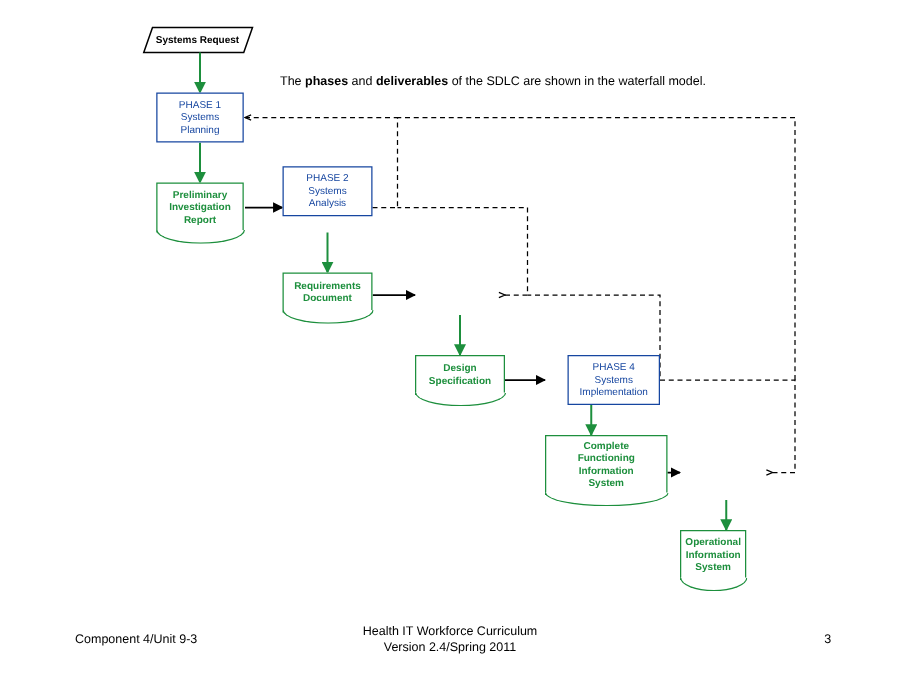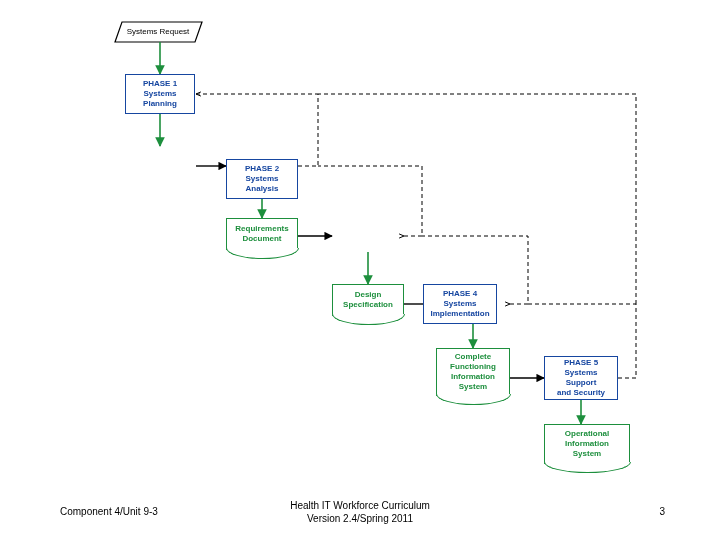--- a/index.html
+++ b/index.html
@@ -1,18 +1,18 @@
 <!DOCTYPE html>
 <html><head>
 <meta charset="utf-8">
 <style>
   html,body{margin:0;padding:0;width:720px;height:540px;background:#fff;font-family:Arial,Helvetica,sans-serif;font-size:8px;color:#000;overflow:hidden}
   .stage{position:relative;width:720px;height:540px}
   .box{position:absolute;text-align:center;display:flex;align-items:center;justify-content:center;line-height:1.25;padding:2px 4px;box-sizing:border-box}
-  .phase{border:1.5px solid #1646a0;color:#1646a0;font-weight:bold;background:#fff}
+  .phase{border:1.5px solid #1646a0;color:#1646a0;font-weight:normal;background:#fff}
   .deliv{border:1.5px solid #1d8f3d;color:#1d8f3d;font-weight:bold;background:#fff}
   .deliv::after{content:"";position:absolute;left:-1.5px;right:-1.5px;bottom:-10px;height:10px;border:1.5px solid #1d8f3d;border-top:none;border-radius:0 0 50% 50%/0 0 100% 100%;background:#fff}
   .caption{position:absolute;left:224px;top:60px;font-size:10px;color:#000}
   .caption b{font-weight:bold}
   .ftl{position:absolute;left:60px;top:506px;font-size:10px}
   .ftc{position:absolute;width:720px;top:500px;text-align:center;font-size:10px;line-height:1.25}
   .ftr{position:absolute;right:55px;top:506px;font-size:10px}
   svg.wires{position:absolute;left:0;top:0;width:720px;height:540px;pointer-events:none}
 </style>
 </head>
@@ -52,48 +52,49 @@
 
     <path d="M404,236 L422,236 L422,166 L318,166" fill="none" stroke="#000" stroke-width="1" stroke-dasharray="4 3" marker-start="url(#abOpen)"></path>
 
     <path d="M510,304 L528,304 L528,236 L422,236" fill="none" stroke="#000" stroke-width="1" stroke-dasharray="4 3" marker-start="url(#abOpen)"></path>
 
     <path d="M618,378 L636,378 L636,304 L528,304" fill="none" stroke="#000" stroke-width="1" stroke-dasharray="4 3" marker-start="url(#abOpen)"></path>
 
     <path d="M636,304 L636,94 L318,94" fill="none" stroke="#000" stroke-width="1" stroke-dasharray="4 3"></path>
   </svg>
 
-  <div class="box" style="left:118px;top:20px;width:80px;height:24px;border:none;color:#000;font-weight:normal">
+  <div class="box" style="left:118px;top:20px;width:80px;height:24px;border:none;color:#000;font-weight:bold">
     <span>Systems Request</span>
   </div>
 
+  <div class="caption">The <b>phases</b> and <b>deliverables</b> of the SDLC are shown in the waterfall model.</div>
 
   <div class="box phase" style="left:125px;top:74px;width:70px;height:40px">
       <span>PHASE 1<br>Systems<br>Planning</span>
     </div>
-  <div class="box phase" style="left:226px;top:159px;width:72px;height:40px">
+  <div class="box phase" style="left:226px;top:133px;width:72px;height:40px">
       <span>PHASE 2<br>Systems<br>Analysis</span>
     </div>
-  <div class="box phase" style="left:423px;top:284px;width:74px;height:40px">
+  <div class="box phase" style="left:454px;top:284px;width:74px;height:40px">
       <span>PHASE 4<br>Systems<br>Implementation</span>
     </div>
-  <div class="box phase" style="left:544px;top:356px;width:74px;height:44px">
-      <span>PHASE 5<br>Systems Support<br>and Security</span>
+
+  <div class="box deliv" style="left:125px;top:146px;width:70px;height:40px">
+      <span>Preliminary<br>Investigation<br>Report</span>
     </div>
-
   <div class="box deliv" style="left:226px;top:218px;width:72px;height:32px">
       <span>Requirements<br>Document</span>
     </div>
   <div class="box deliv" style="left:332px;top:284px;width:72px;height:32px">
       <span>Design<br>Specification</span>
     </div>
-  <div class="box deliv" style="left:436px;top:348px;width:74px;height:48px">
+  <div class="box deliv" style="left:436px;top:348px;width:98px;height:48px">
       <span>Complete<br>Functioning<br>Information<br>System</span>
     </div>
-  <div class="box deliv" style="left:544px;top:424px;width:86px;height:40px">
+  <div class="box deliv" style="left:544px;top:424px;width:53px;height:40px">
       <span>Operational<br>Information<br>System</span>
     </div>
 
   <div class="ftl">Component 4/Unit 9-3</div>
   <div class="ftc">
     <span>Health IT Workforce Curriculum</span><br>
     <span>Version 2.4/Spring 2011</span>
   </div>
   <div class="ftr">3</div>
 </div>

